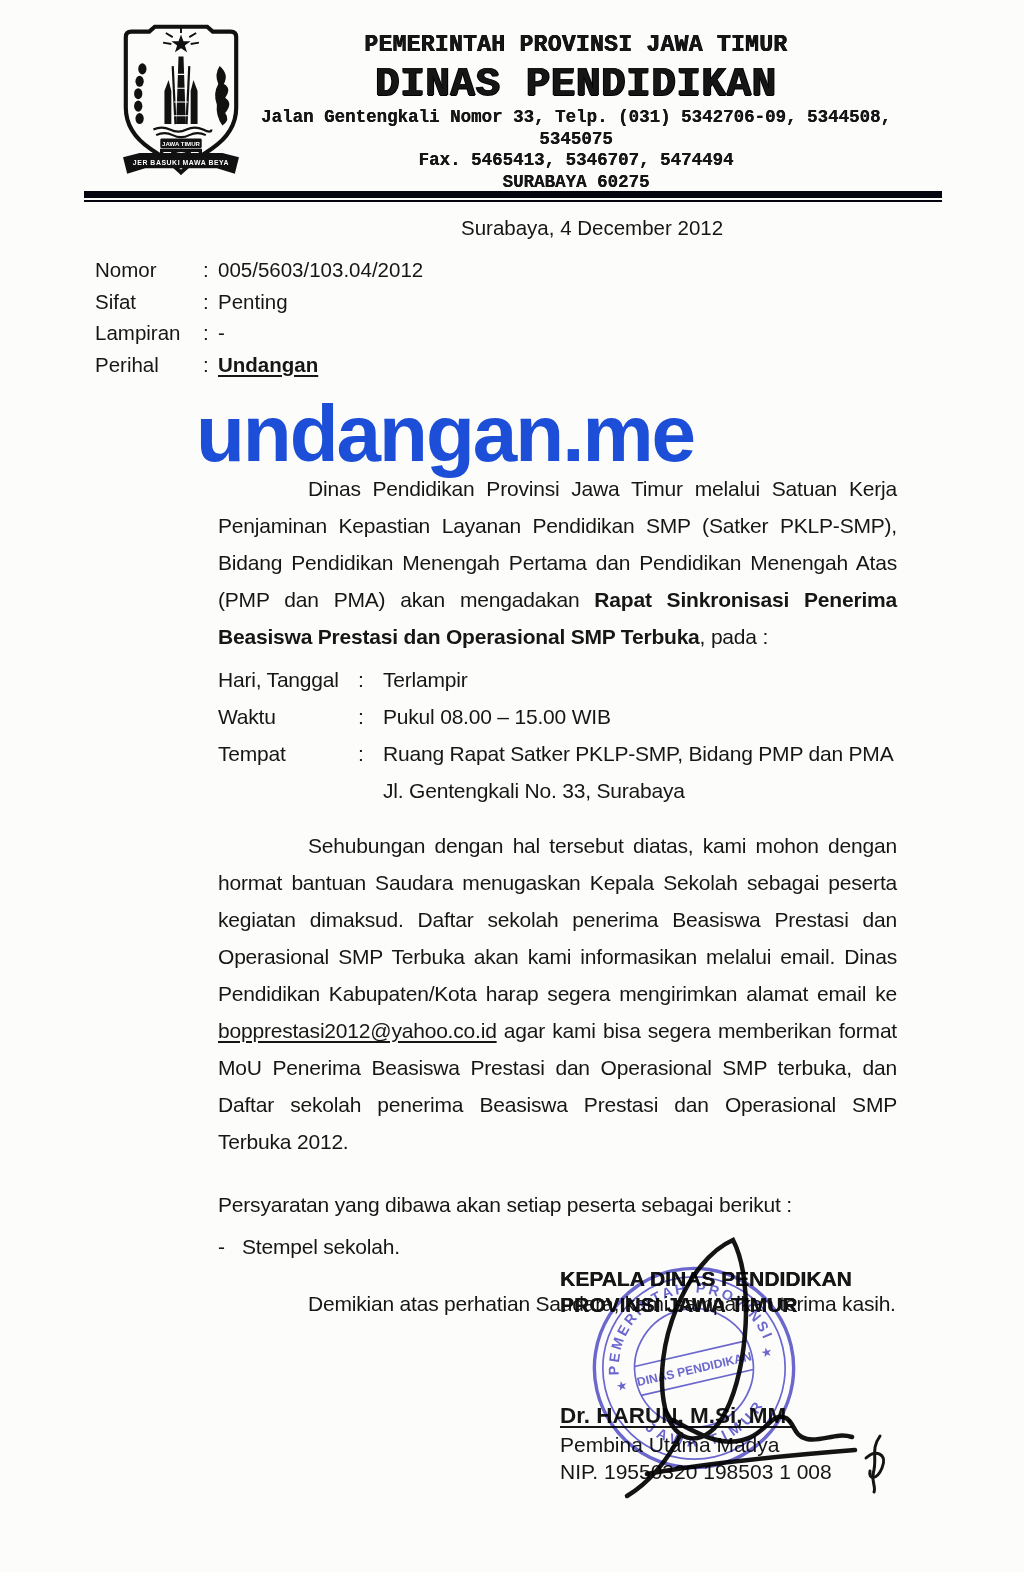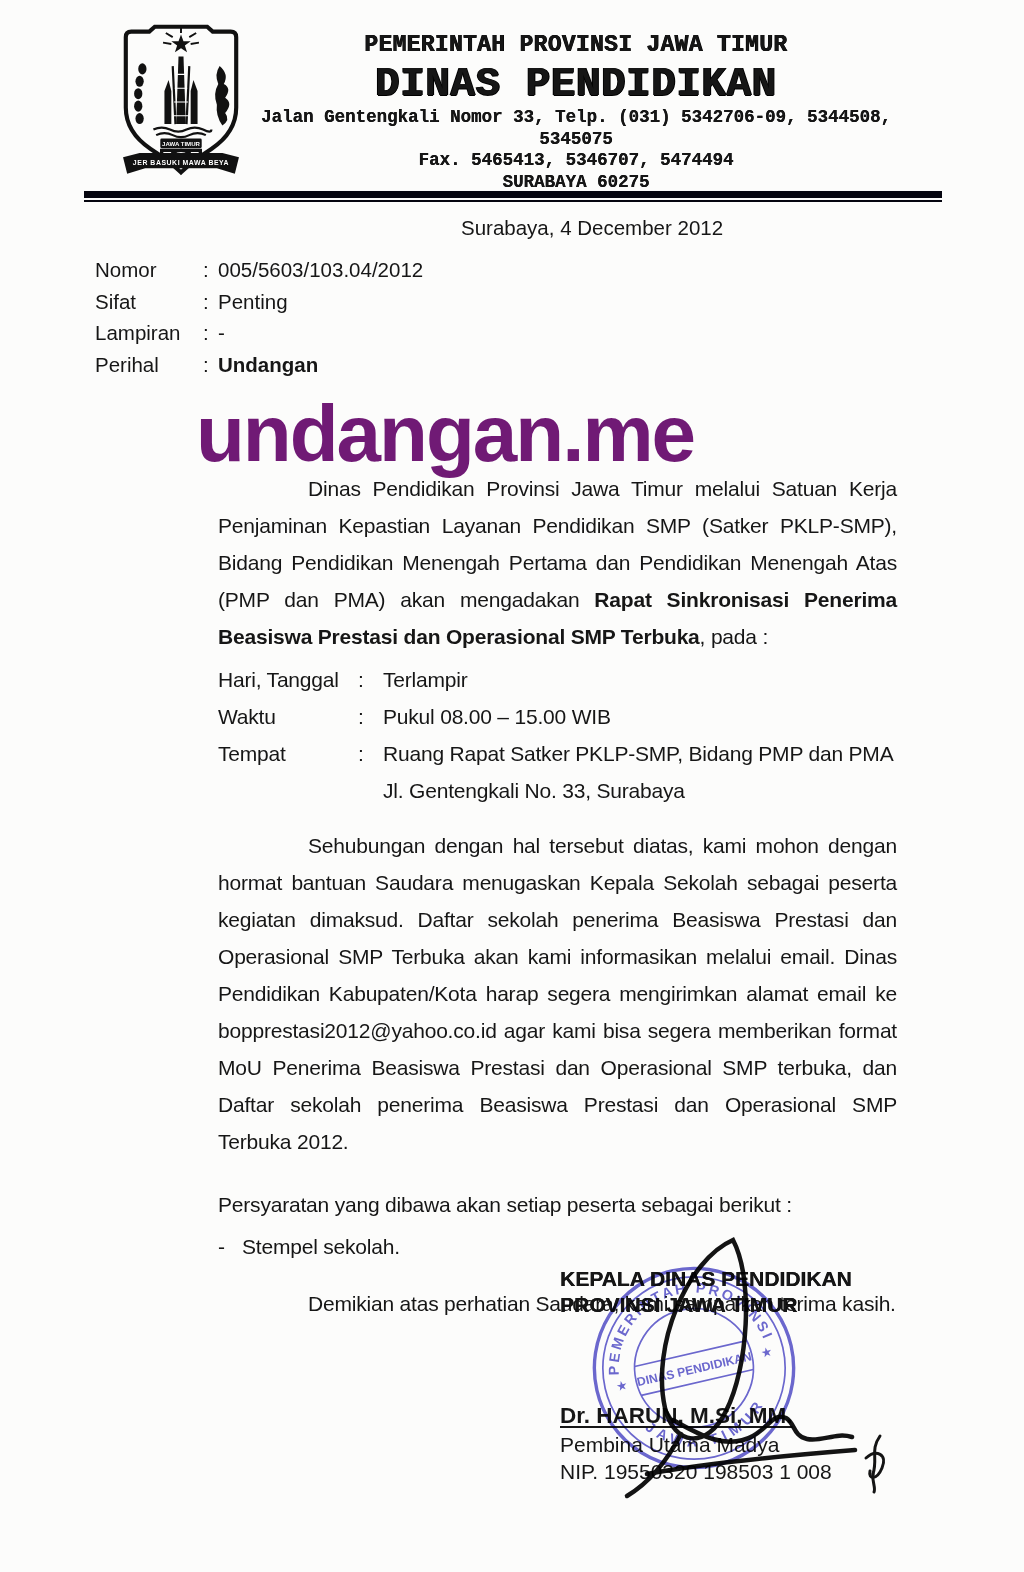--- a/index.html
+++ b/index.html
@@ -23,29 +23,29 @@
   .head-rule { position:absolute; left:84px; right:82px; top:191px; height:11px;
                border-top:7px solid #05050f; border-bottom:2px solid #05050f; }
 
   
   .date-line { position:absolute; left:461px; top:216px; font-size:20.5px; }
   .meta { position:absolute; left:95px; top:254px; font-size:20.5px; }
   .meta-row { display:flex; line-height:31.5px; }
   .meta-label { width:108px; }
   .meta-colon { width:15px; }
   .u-bold { font-weight:bold; }
-  .u-underline { text-decoration-thickness:2px; text-underline-offset:3px; }
+  .u-underline { text-decoration:underline; text-decoration-thickness:2px; text-underline-offset:3px; }
 
   .recipient { position:absolute; left:461px; top:254px; font-size:20.5px; line-height:30.5px; }
   .rcp-ind1 { padding-left:97px; font-weight:bold; }
   .rcp-ind2 { padding-left:124px; font-weight:bold; }
 
   
   .watermark { position:absolute; left:196px; top:388px; font-size:80px; font-weight:bold;
-               color:#701a75; letter-spacing:-2px; z-index:0; }
+               color:#1d4ed8; letter-spacing:-2px; z-index:0; }
 
   
   .body-block { position:absolute; left:218px; top:470px; width:679px; z-index:1;
                 font-size:21px; letter-spacing:-0.2px; }
   .para { text-align:justify; line-height:37px; }
   .indent { text-indent:90px; }
   .details { margin-top:6px; }
   .det-row { display:flex; line-height:37px; }
   .det-label { width:140px; flex:none; }
   .det-colon { width:25px; flex:none; }

